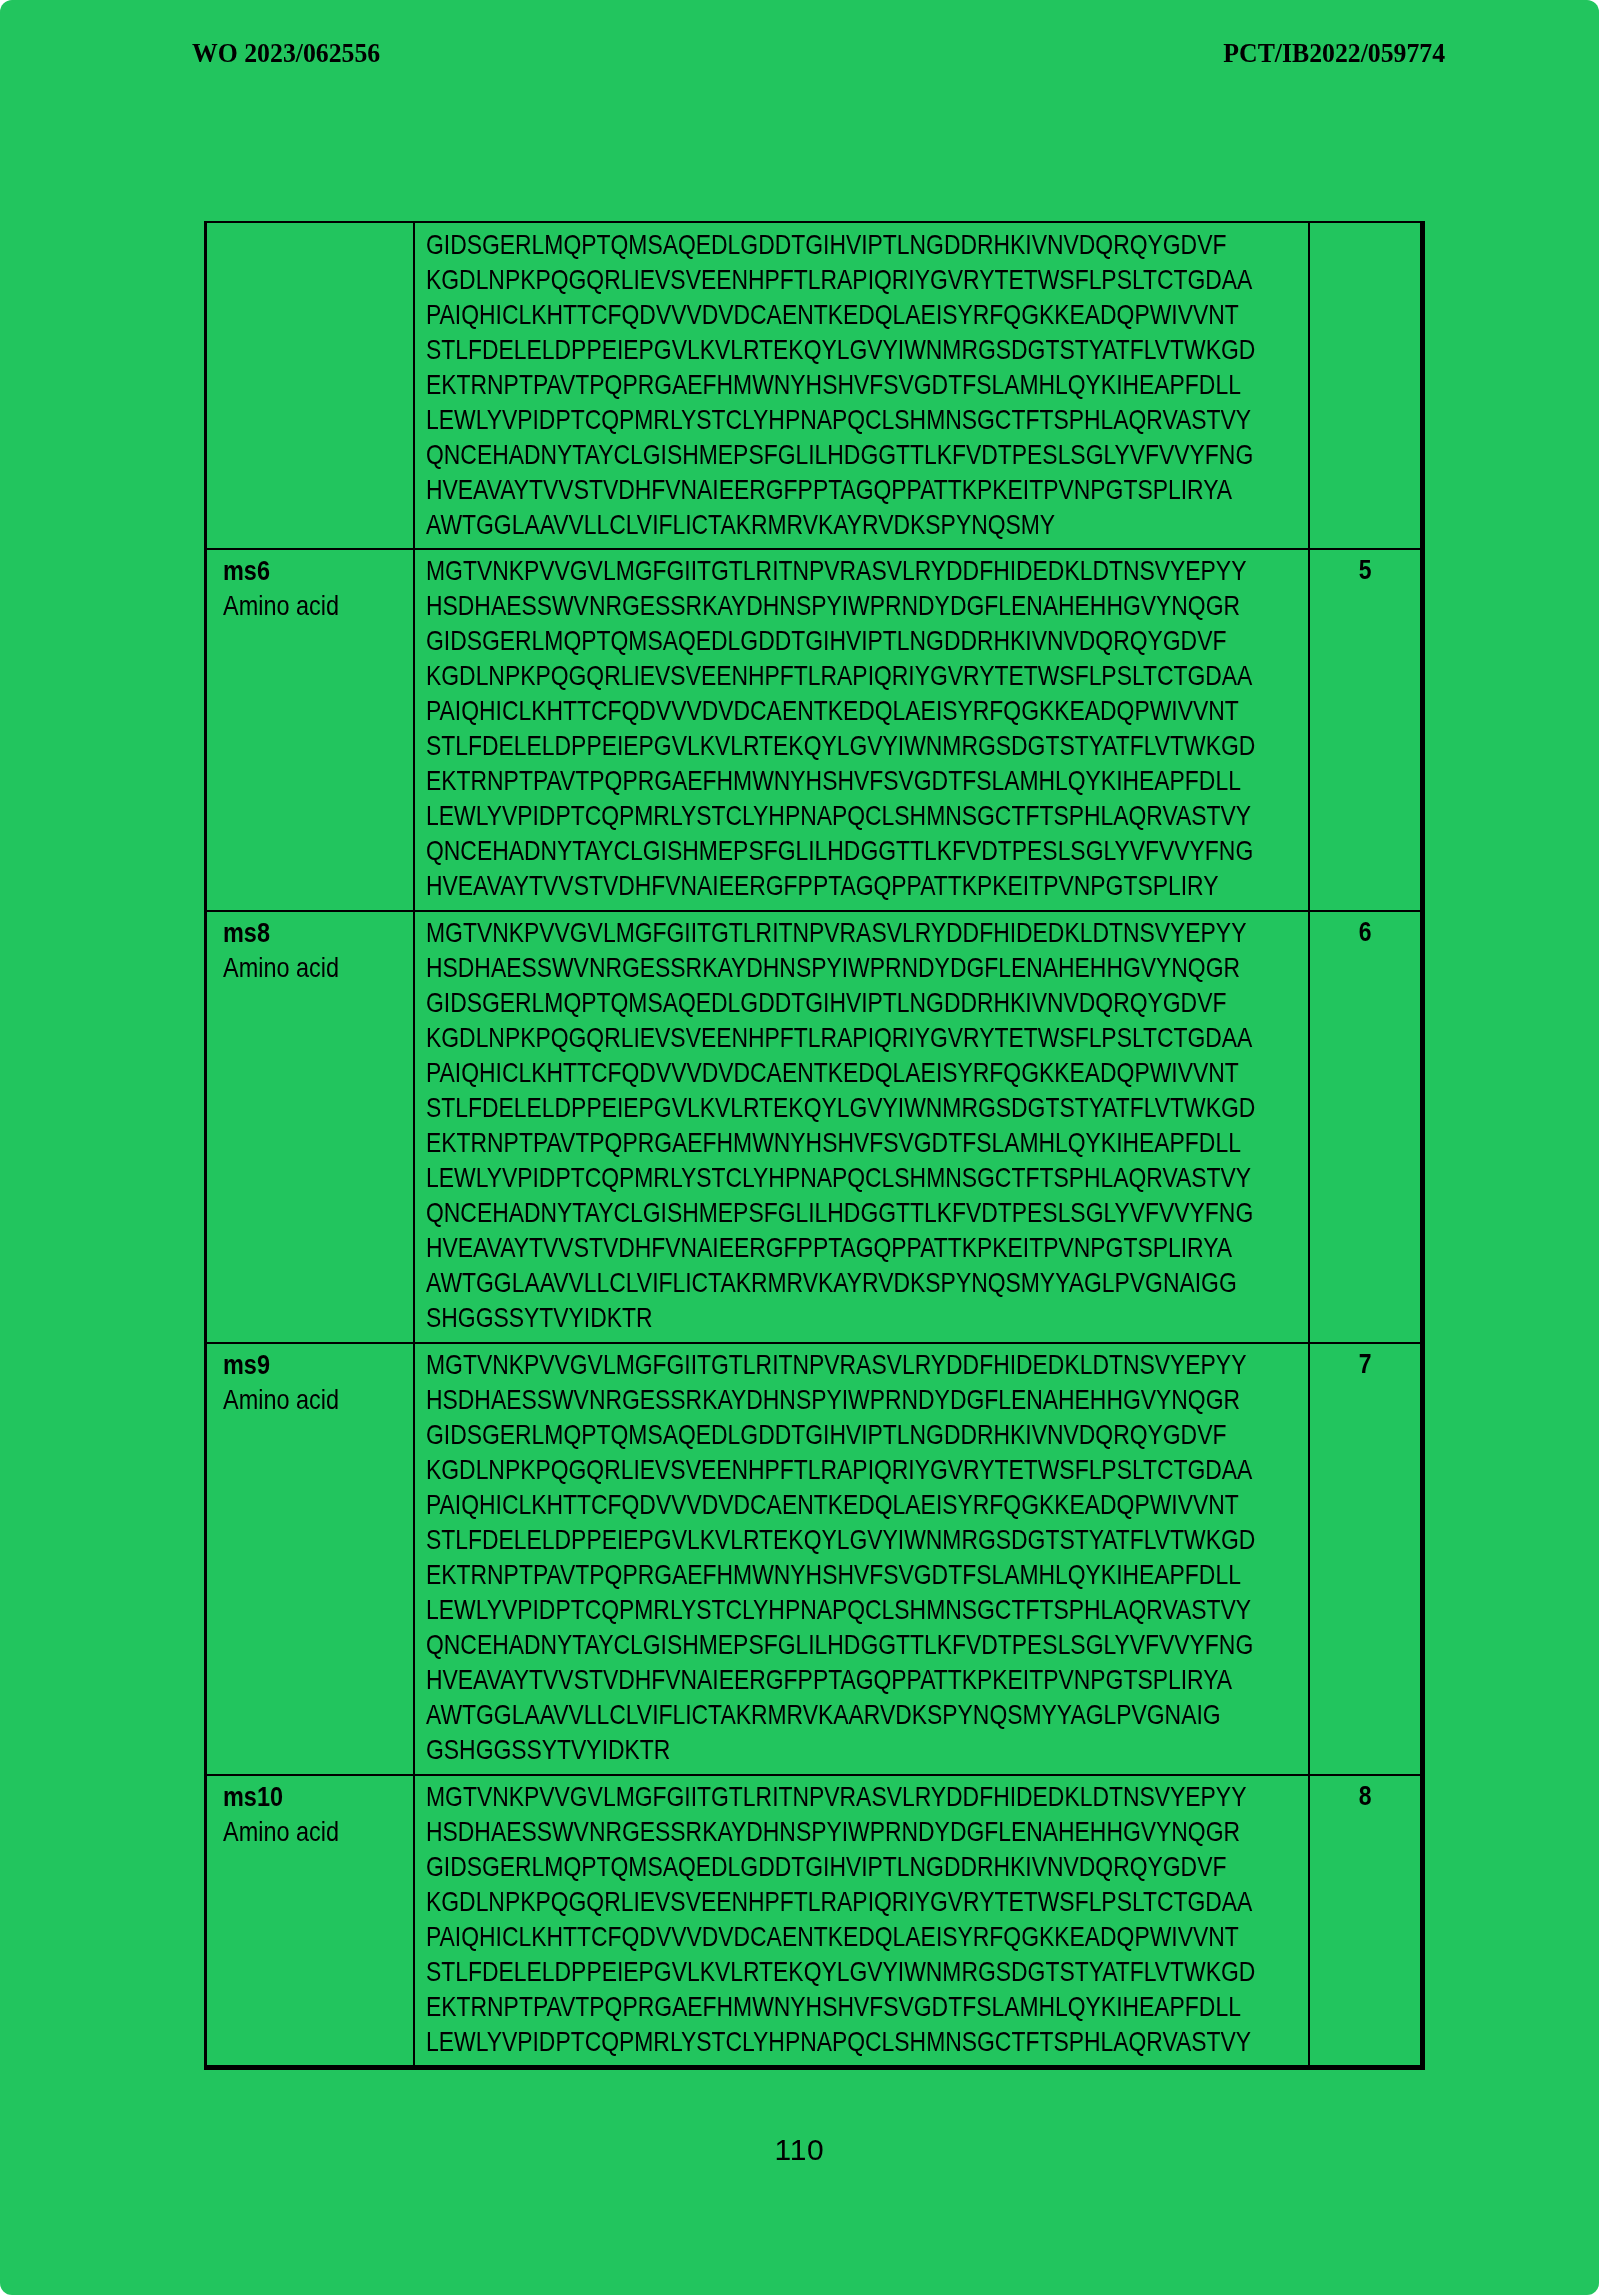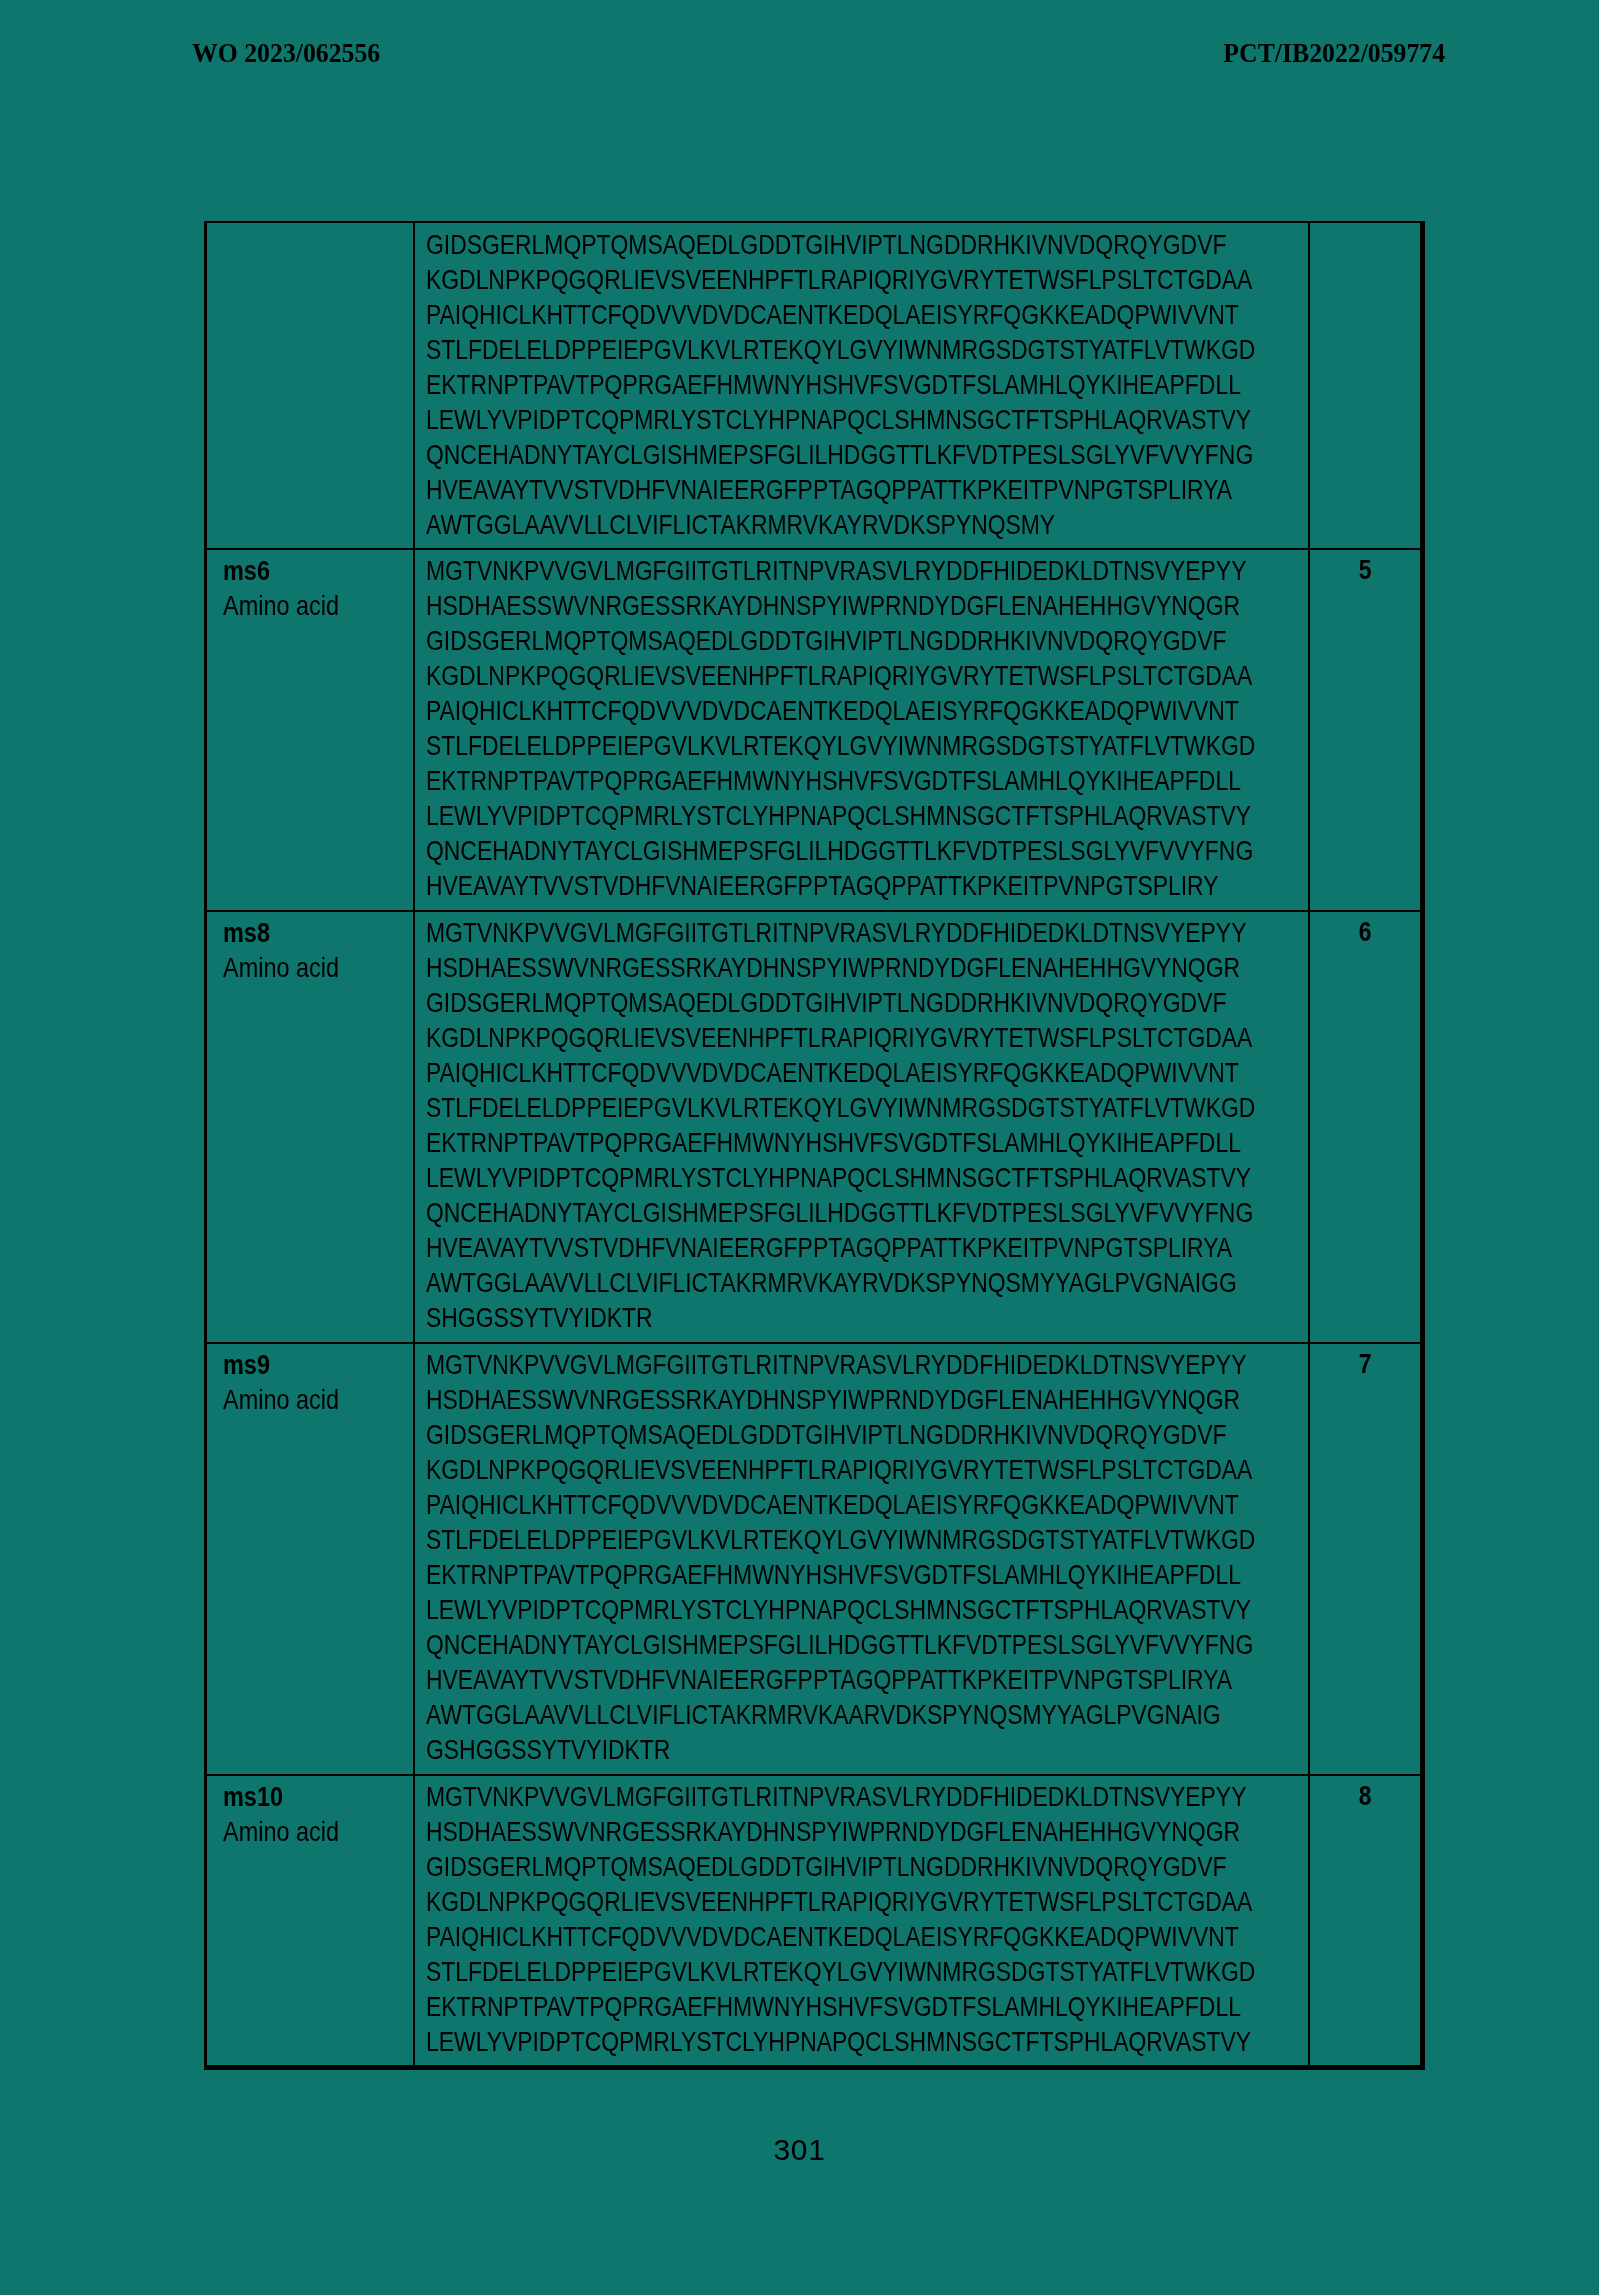--- a/index.html
+++ b/index.html
@@ -1,18 +1,18 @@
 <!DOCTYPE html>
 <html style="font-size:11.3px"><head>
 <meta charset="utf-8">
 <style>
   html,body{margin:0;padding:0;background:#ffffff;}
   .page{
-    position:relative;width:1599px;height:2295px;background:#0f766e;
-    color:#000;font-family:"Liberation Sans",sans-serif;overflow:hidden;
+    position:relative;width:1599px;height:2295px;background:#22c55e;
+    color:#000;font-family:"Liberation Sans",sans-serif;overflow:hidden;border-radius:12px;
   }
   .hdr{
     position:absolute;top:37px;
     font-family:"Liberation Serif",serif;font-weight:bold;font-size:28px;
     white-space:nowrap;transform:scaleX(0.92);
   }
   .hdr-left{left:192px;transform-origin:0 50%;}
   .hdr-right{right:154px;transform-origin:100% 50%;}
   table.seq-table{
     position:absolute;left:204px;top:221px;width:1217px;
@@ -156,15 +156,15 @@
             <div class="seqline">EKTRNPTPAVTPQPRGAEFHMWNYHSHVFSVGDTFSLAMHLQYKIHEAPFDLL</div>
             <div class="seqline">LEWLYVPIDPTCQPMRLYSTCLYHPNAPQCLSHMNSGCTFTSPHLAQRVASTVY</div>
           </td>
     <td class="c3">
       <div class="num">8</div>
     </td>
   </tr>
       </tbody>
   </table>
 
-  <div class="footer">301</div>
+  <div class="footer">110</div>
 </div>
 
 
 </body></html>

